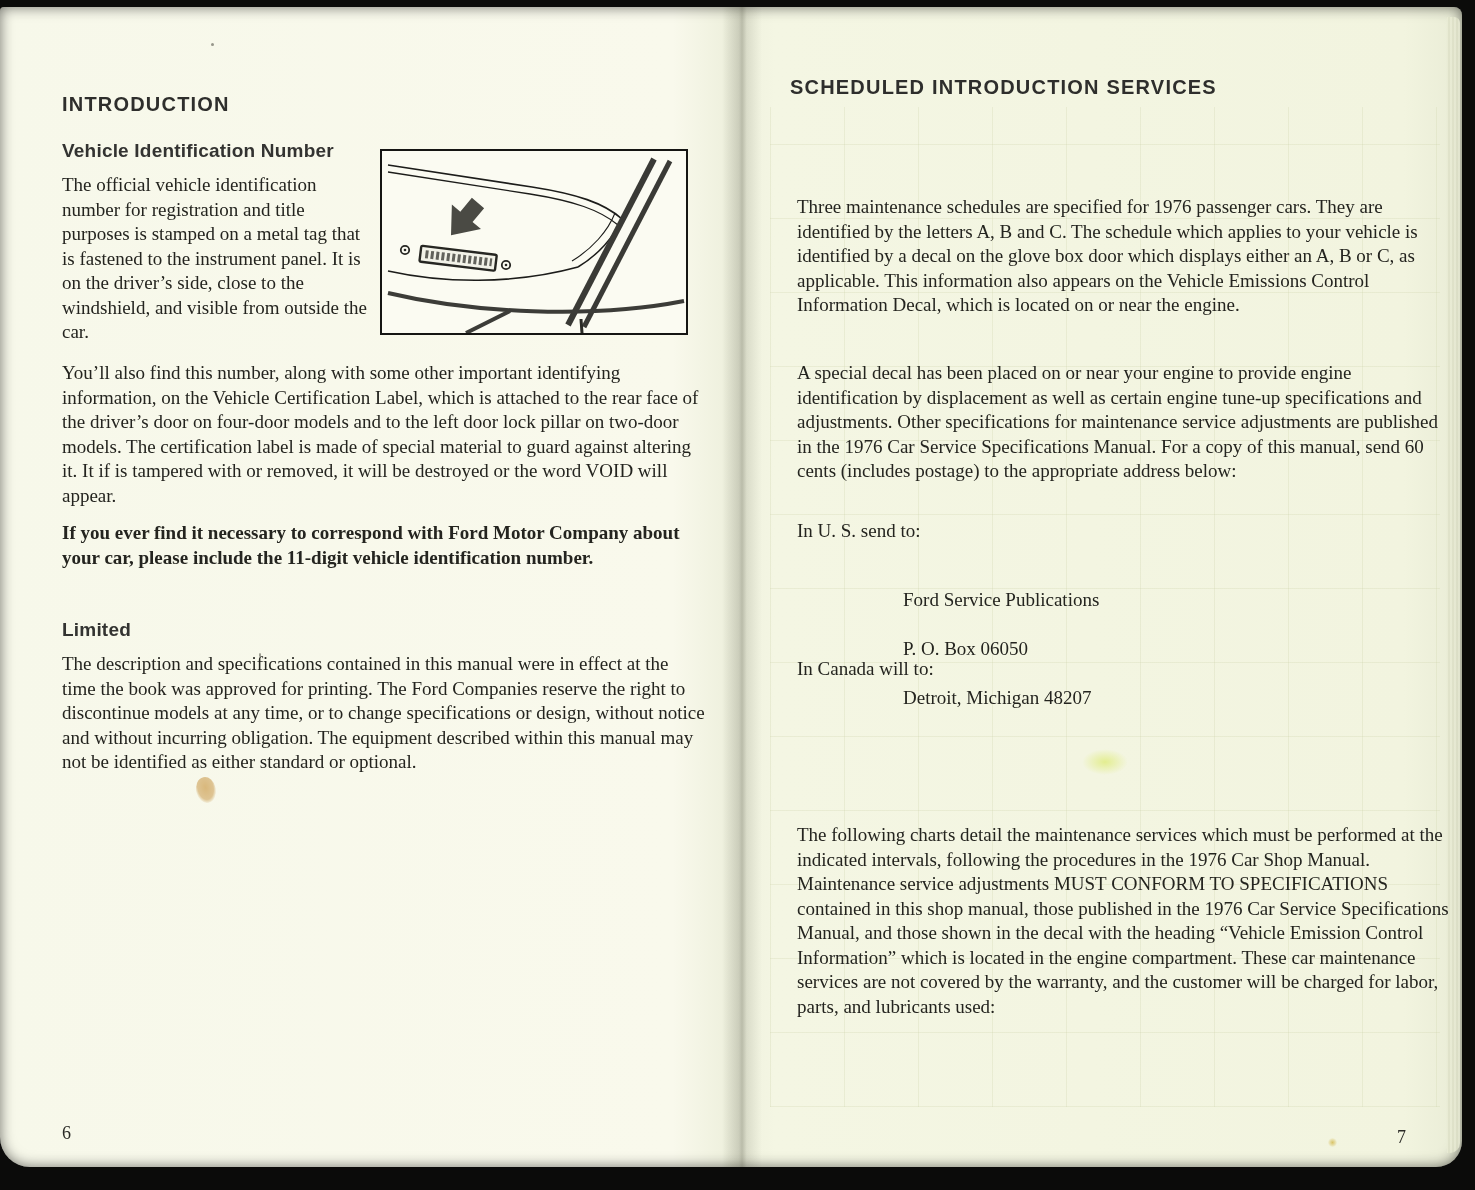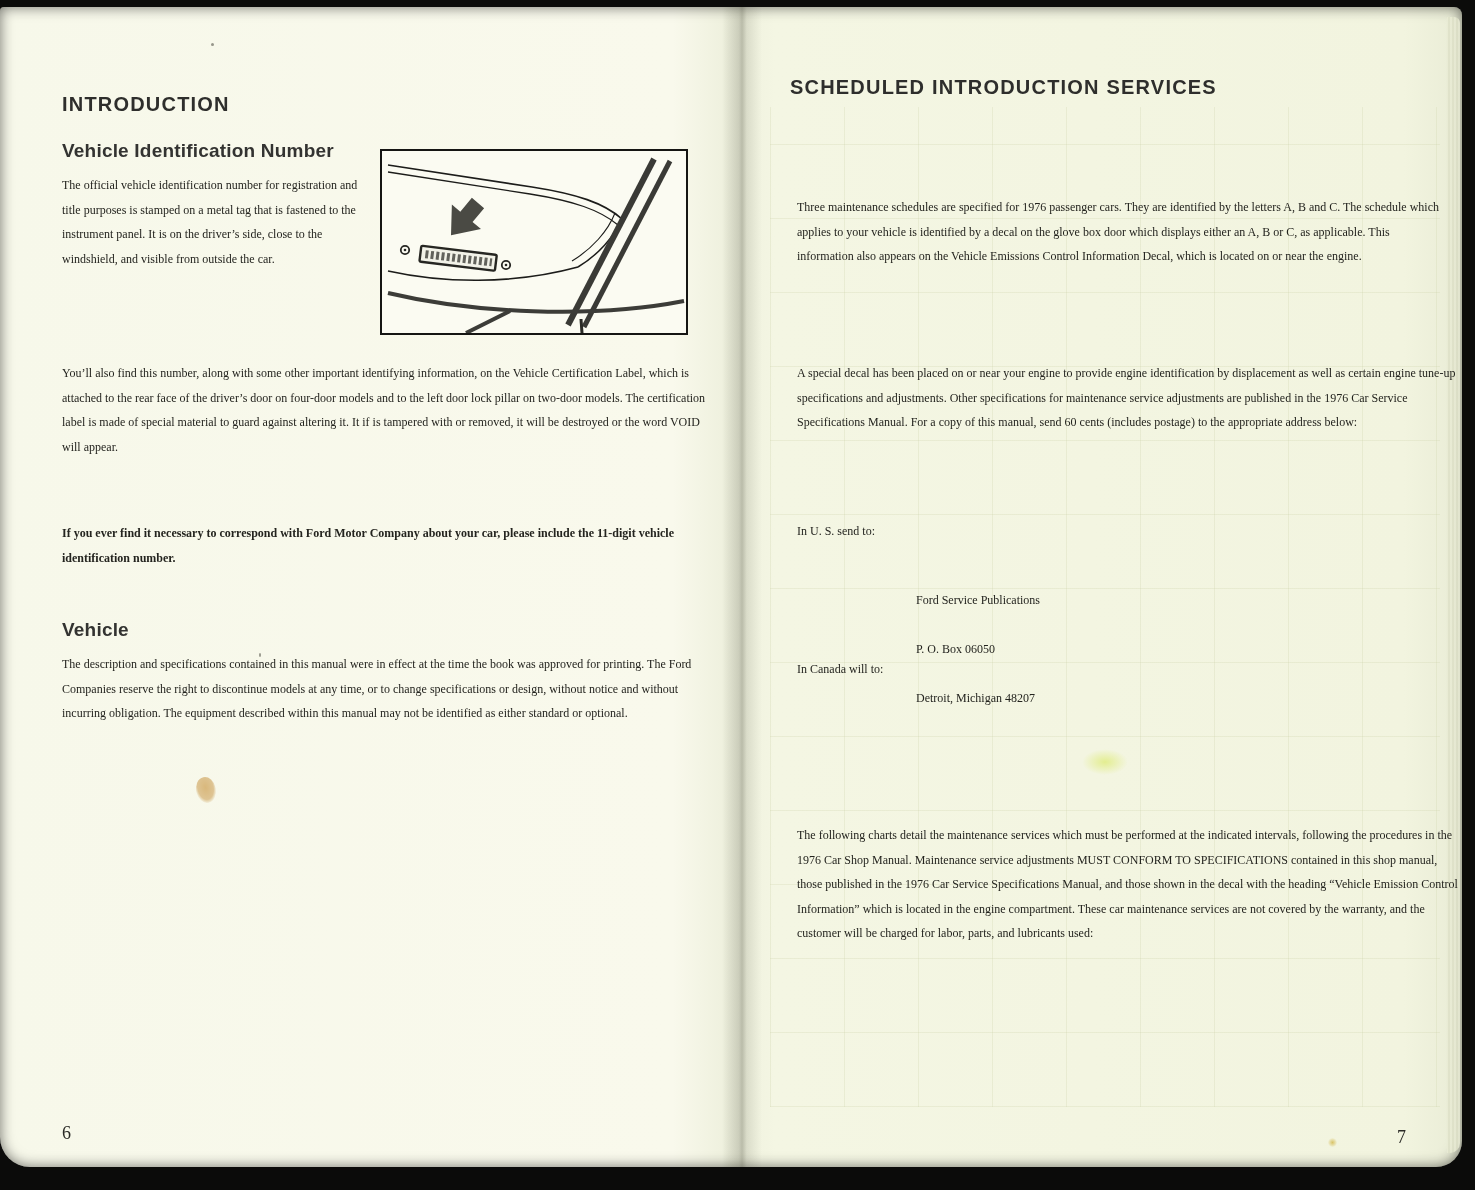--- a/index.html
+++ b/index.html
@@ -60,21 +60,21 @@
     font-family:Liberation Sans, sans-serif;
     font-weight:bold;
     font-size:19px;
     letter-spacing:.2px;
     color:#333331;
     white-space:nowrap;
   }
   .body-text{
     position:absolute;
     font-family:"Liberation Serif", serif;
-    font-size:12px;
+    font-size:19px;
     line-height:24.5px;
     color:#24241f;
   }
   .addr{white-space:pre-line;}
   .addr div{line-height:24.5px;}
   .pageno{
     position:absolute;
     font-family:"Liberation Serif", serif;
     font-size:18px;
     color:#2a2a26;
@@ -153,41 +153,41 @@
         <circle cx="23" cy="99" r="1.3" fill="#262622"></circle>
         <circle cx="124" cy="114" r="4.2" fill="none" stroke="#262622" stroke-width="1.8"></circle>
         <circle cx="124" cy="114" r="1.3" fill="#262622"></circle>
       </svg>
     </div>
 
     <div class="body-text" style="left:62px;top:354px;width:648px;">You’ll also find this number, along with some other important identifying information, on the Vehicle Certification Label, which is attached to the rear face of the driver’s door on four-door models and to the left door lock pillar on two-door models.  The certification label is made of special material to guard against altering it.  It if is tampered with or removed, it will be destroyed or the word VOID will appear.</div>
 
     <div class="body-text" style="left:62px;top:514px;width:640px;font-weight:bold;">If you ever find it necessary to correspond with Ford Motor Company about your car, please include the 11-digit vehicle identification number.</div>
 
-    <div class="h-sub" style="left:62px;top:612px;">Vehicle</div>
+    <div class="h-sub" style="left:62px;top:612px;">Limited</div>
 
     <div class="body-text" style="left:62px;top:645px;width:644px;">The description and specifications contained in this manual were in effect at the time the book was approved for printing.  The Ford Companies reserve the right to discontinue models at any time, or to change specifications or design, without notice and without incurring obligation.  The equipment described within this manual may not be identified as either standard or optional.</div>
 
     <div class="pageno" style="left:62px;top:1116px;">6</div>
 
     <div class="speck" style="left:211px;top:36px;"></div>
     <div class="speck" style="left:259px;top:646px;width:2px;height:4px;"></div>
   </div>
 
   <div class="page page-right">
 
     <div class="h-main" style="left:45px;top:69px;">SCHEDULED INTRODUCTION SERVICES</div>
 
     <div class="body-text" style="left:52px;top:188px;width:652px;">Three maintenance schedules are specified for 1976 passenger cars. They are identified by the letters A, B and C. The schedule which applies to your vehicle is identified by a decal on the glove box door which displays either an A, B or C, as applicable. This information also appears on the Vehicle Emissions Control Information Decal, which is located on or near the engine.</div>
 
     <div class="body-text" style="left:52px;top:354px;width:660px;">A special decal has been placed on or near your engine to provide engine identification by displacement as well as certain engine tune-up specifications and adjustments. Other specifications for maintenance service adjustments are published in the 1976 Car Service Specifications Manual. For a copy of this manual, send 60 cents (includes postage) to the appropriate address below:</div>
 
     <div class="body-text" style="left:52px;top:512px;">In U. S. send to:</div>
 
-    <div class="body-text addr" style="left:158px;top:556px;margin-left:13px;">
+    <div class="body-text addr" style="left:158px;top:556px;">
       <div>Ford Service Publications</div>
       <div>P. O. Box 06050</div>
       <div>Detroit, Michigan 48207</div>
     </div>
 
     <div class="body-text" style="left:52px;top:650px;">In Canada will to:</div>
 
 
     <div class="body-text" style="left:52px;top:816px;width:662px;">The following charts detail the maintenance services which must be performed at the indicated intervals, following the procedures in the 1976 Car Shop Manual. Maintenance service adjustments MUST CONFORM TO SPECIFICATIONS contained in this shop manual, those published in the 1976 Car Service Specifications Manual, and those shown in the decal with the heading “Vehicle Emission Control Information” which is located in the engine compartment. These car maintenance services are not covered by the warranty, and the customer will be charged for labor, parts, and lubricants used:</div>
 

